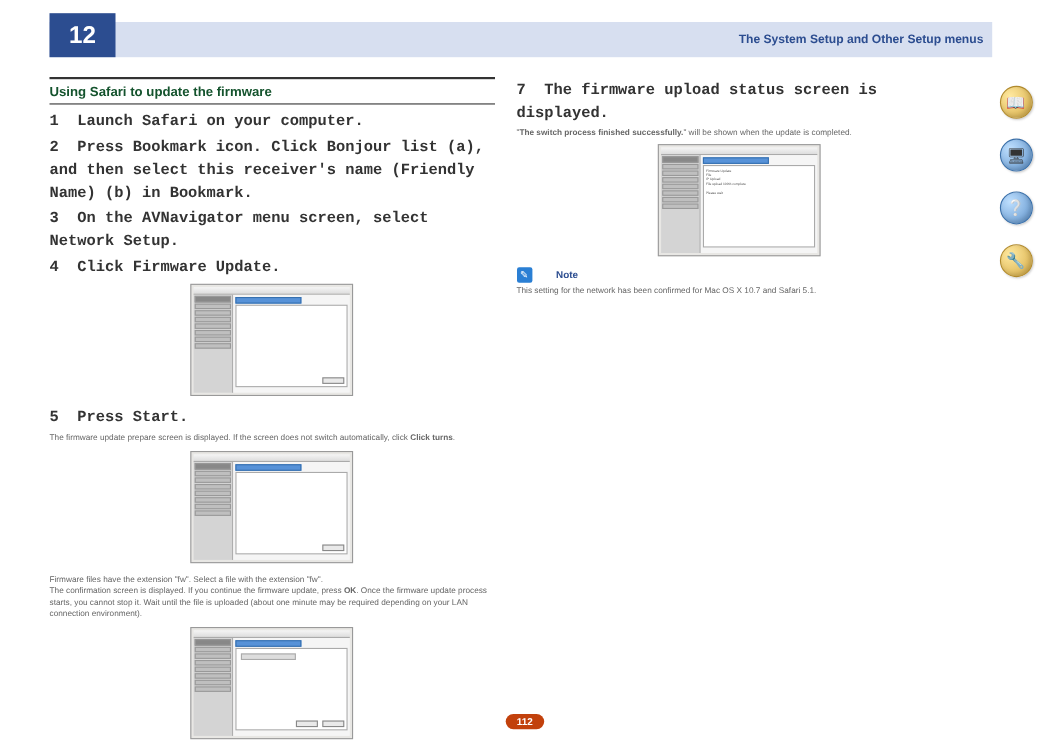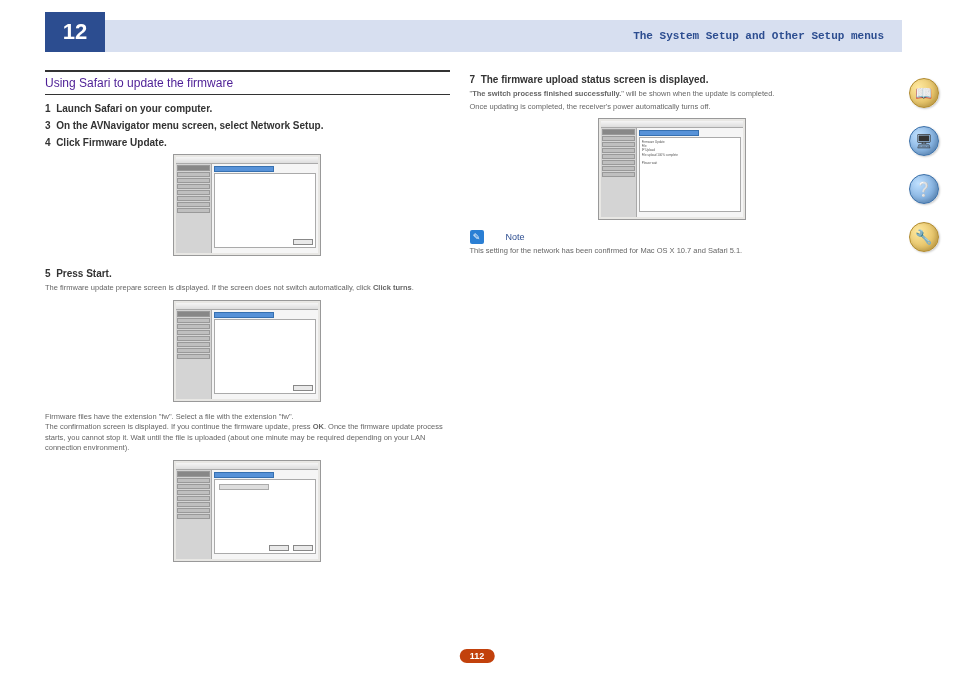--- a/index.html
+++ b/index.html
@@ -16,22 +16,21 @@
   .header-bar {
     position: absolute;
     top: 20px;
     left: 45px;
     right: 52px;
     height: 32px;
     background: #d7dff0;
     display: flex;
     align-items: center;
     justify-content: flex-end;
-    padding-right: 18px;
-    font-family: Liberation Mono, monospace;
+    padding-right: 8px;
   }
   .chapter-tab {
     position: absolute;
     top: 12px;
     left: 45px;
     width: 60px;
     height: 40px;
     background: #2c4d90;
     color: #fff;
     font-size: 22px;
@@ -51,28 +50,28 @@
     left: 45px;
     right: 80px;
     display: flex;
     gap: 20px;
   }
   .col {
     width: 412px;
   }
   .section-title {
     font-size: 12px;
-    font-weight: normal;
-    color: #4c1d95;
+    font-weight: bold;
+    color: #14532d;
     border-top: 2px solid #333;
     border-bottom: 1px solid #333;
     padding: 4px 0;
     margin-bottom: 6px;
   }
-  .step { font-size: 10px; line-height: 1.5; margin: 2px 0; }
+  .step { font-size: 14px; line-height: 1.5; margin: 2px 0; font-family: Liberation Mono, monospace; }
   .step b { font-weight: bold; }
   .desc { font-size: 7.5px; color: #666; line-height: 1.4; margin: 2px 0 6px 0; }
   .screenshot {
     width: 148px;
     height: 102px;
     background: #e8e7e4;
     border: 1px solid #999;
     margin: 4px auto 10px auto;
     position: relative;
     padding: 2px;
@@ -140,21 +139,21 @@
     width: 14px;
     height: 14px;
     background: #2a7fd4;
     border-radius: 2px;
     display: flex;
     align-items: center;
     justify-content: center;
     color: #fff;
     font-size: 9px;
   }
-  .note-label { font-size: 9px; color: #2c4d90; font-weight: normal; padding-left: 18px; }
+  .note-label { font-size: 9px; color: #2c4d90; font-weight: bold; padding-left: 18px; }
   .page-badge {
     position: absolute;
     bottom: 12px;
     left: 50%;
     transform: translateX(-50%);
     background: #c2410c;
     color: #fff;
     font-size: 9px;
     font-weight: bold;
     padding: 2px 10px;
@@ -189,20 +188,21 @@
   <span class="header-title">The System Setup and Other Setup menus</span>
 </div>
 <div class="chapter-tab">12</div>
 
 <div class="content">
 
   <div class="col">
     <div class="section-title">Using Safari to update the firmware</div>
 
     <div class="step"><b>1</b>&nbsp;&nbsp;<b>Launch Safari on your computer.</b></div>
+    <div class="step"><b>2</b>&nbsp;&nbsp;<b>Press Bookmark icon. Click Bonjour list (a), and then select this receiver's name (Friendly Name) (b) in Bookmark.</b></div>
     <div class="step"><b>3</b>&nbsp;&nbsp;<b>On the AVNavigator menu screen, select Network Setup.</b></div>
     <div class="step"><b>4</b>&nbsp;&nbsp;<b>Click Firmware Update.</b></div>
 
     <div class="screenshot">
       <div class="ss-titlebar"></div>
       <div class="ss-body">
         <div class="ss-sidebar">
             <div class="hdr"></div>
             <div></div>
             <div></div>
@@ -272,21 +272,20 @@
             <div class="ss-btn" style="right:26px;"></div>
           </div>
         </div>
       </div>
     </div>
   </div>
 
   <div class="col">
     <div class="step"><b>7</b>&nbsp;&nbsp;<b>The firmware upload status screen is displayed.</b></div>
     <div class="desc" style="margin-bottom:0;"><span>"</span><b>The switch process finished successfully.</b><span>" will be shown when the update is completed.</span></div>
-    <div class="desc">Once updating is completed, the receiver's power automatically turns off.</div>
 
     <div class="screenshot">
       <div class="ss-titlebar"></div>
       <div class="ss-body">
         <div class="ss-sidebar">
             <div class="hdr"></div>
             <div></div>
             <div></div>
             <div></div>
             <div></div>

